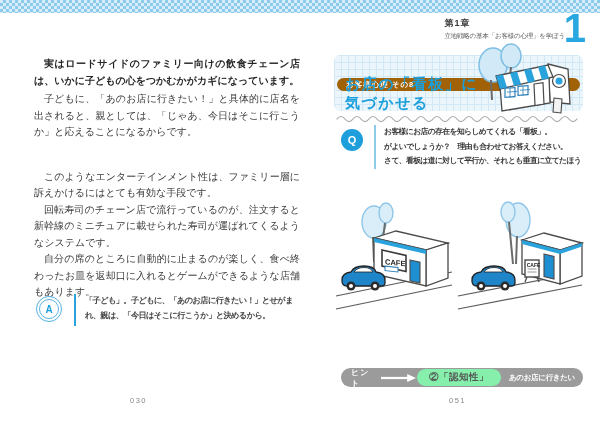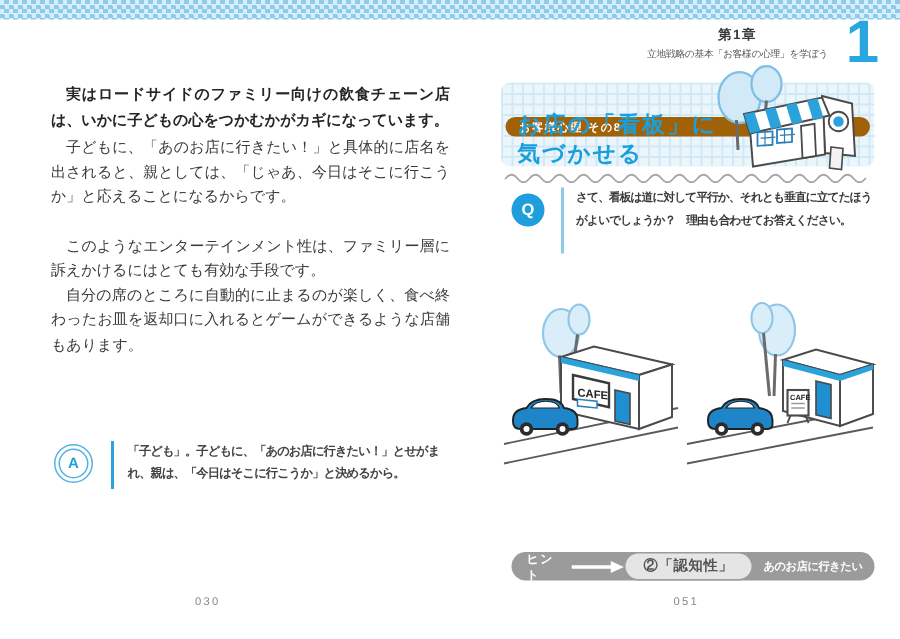--- a/index.html
+++ b/index.html
@@ -5,32 +5,32 @@
   * { margin:0; padding:0; box-sizing:border-box; }
   html,body { width:600px; height:426px; }
   body { position:relative; background:#ffffff; overflow:hidden;
          font-family:"Liberation Sans", sans-serif; color:#333; }
 
   
   .top-band { position:absolute; left:0; top:0; width:600px; height:13px;
     background:repeating-conic-gradient(#8ccbec 0% 25%, #d7edf9 0% 50%) 0 0/6px 6px; }
 
   
-  .chapter-text { position:absolute; top:17px; right:48px; text-align:center; }
+  .chapter-text { position:absolute; top:17px; right:35px; text-align:left; }
   .chapter-title { font-size:9px; font-weight:bold; color:#3a3a3a; letter-spacing:1px; }
   .chapter-sub { font-size:6.5px; color:#555; letter-spacing:-0.2px; margin-top:2px; }
   .chapter-num { position:absolute; top:8px; right:14px; font-size:40px; line-height:40px;
     font-weight:bold; color:#29a7e0; }
 
   
   .left-page { position:absolute; left:34px; top:56px; width:266px; }
   .left-page p { font-size:10px; line-height:16.5px; text-align:justify;
     text-indent:1em; color:#3a3a3a; font-family:"Liberation Serif","DejaVu Serif",serif; }
   .left-page p.lead { font-family:"Liberation Sans",sans-serif; font-weight:bold; color:#262626; margin-bottom:2px; }
-  .left-page p.gap { margin-top:16px; }
+  .left-page p.gap { margin-top:28px; }
 
   .answer-row { position:absolute; left:36px; top:294px; width:266px; display:flex; align-items:flex-start; }
   .a-circle { width:26px; height:26px; border:1px solid #55b2e2; border-radius:50%;
     display:flex; align-items:center; justify-content:center; flex:0 0 26px; margin-top:2px; }
   .a-circle-inner { width:20px; height:20px; border:1px solid #55b2e2; border-radius:50%;
     display:flex; align-items:center; justify-content:center;
     color:#1b9fdc; font-weight:bold; font-size:10px; }
   .a-line { width:2px; height:32px; background:#2aa3dc; margin:0 9px 0 12px; flex:0 0 2px; }
   .answer-text { font-size:8.2px; font-weight:bold; line-height:14.5px; color:#444;
     letter-spacing:-0.6px; width:212px; }
@@ -62,21 +62,21 @@
   .q-line { width:2px; height:44px; background:#8ecbe9; margin:0 8px 0 11px; flex:0 0 2px; }
   .q-text { font-size:7.8px; line-height:14.5px; font-weight:bold; color:#3a3a3a; letter-spacing:-0.6px; }
 
   .scene-left { position:absolute; left:334px; top:198px; }
   .scene-right { position:absolute; left:456px; top:196px; }
 
   
   .hint-bar { position:absolute; left:341px; top:368px; width:242px; height:19px;
     background:#9b9b9b; border-radius:10px; display:flex; align-items:center; }
   .hint-label { color:#fff; font-size:8px; font-weight:bold; padding:0 6px 0 10px; letter-spacing:1px; }
-  .hint-oval { background:#e5e5e5; border:1px solid #9b9b9b; border-radius:10px; height:19px;
+  .hint-oval { background:#86efac; border:1px solid #9b9b9b; border-radius:10px; height:19px;
     display:flex; align-items:center; justify-content:center; padding:0 12px;
     font-size:9.5px; font-weight:bold; color:#555; letter-spacing:0.5px; white-space:nowrap; }
   .hint-suffix { color:#fff; font-size:7.5px; font-weight:bold; padding:0 8px 0 7px;
     letter-spacing:-0.3px; white-space:nowrap; }
 
   svg text { font-family:"Liberation Sans",sans-serif; font-weight:bold; }
 </style>
 </head>
 <body>
 
@@ -85,20 +85,21 @@
 <div class="chapter-text">
   <div class="chapter-title">第1章</div>
   <div class="chapter-sub">立地戦略の基本「お客様の心理」を学ぼう</div>
 </div>
 <div class="chapter-num">1</div>
 
 <div class="left-page">
   <p class="lead">実はロードサイドのファミリー向けの飲食チェーン店は、いかに子どもの心をつかむかがカギになっています。</p>
   <p>子どもに、「あのお店に行きたい！」と具体的に店名を出されると、親としては、「じゃあ、今日はそこに行こうか」と応えることになるからです。</p>
   <p class="gap">このようなエンターテインメント性は、ファミリー層に訴えかけるにはとても有効な手段です。</p>
+  <p>回転寿司のチェーン店で流行っているのが、注文すると新幹線のミニチュアに載せられた寿司が運ばれてくるようなシステムです。</p>
   <p>自分の席のところに自動的に止まるのが楽しく、食べ終わったお皿を返却口に入れるとゲームができるような店舗もあります。</p>
 </div>
 
 <div class="answer-row">
   <div class="a-circle">
     <div class="a-circle-inner">A</div>
   </div>
   <div class="a-line"></div>
   <div class="answer-text">「子ども」。子どもに、「あのお店に行きたい！」とせがまれ、親は、「今日はそこに行こうか」と決めるから。</div>
 </div>
@@ -133,22 +134,23 @@
 </svg>
 
 <svg class="wavy" width="246" height="9" viewBox="0 0 246 9">
   <path d="M1 6 q4 -5 8 0 t8 0 t8 0 t8 0 t8 0 t8 0 t8 0 t8 0 t8 0 t8 0 t8 0 t8 0 t8 0 t8 0 t8 0 t8 0 t8 0 t8 0 t8 0 t8 0 t8 0 t8 0 t8 0 t8 0 t8 0 t8 0 t8 0 t8 0 t8 0 t8 0" fill="none" stroke="#a8a8a8" stroke-width="1.2" stroke-linecap="round"></path>
 </svg>
 
 <div class="question-row">
   <div class="q-circle">Q</div>
   <div class="q-line"></div>
   <div class="q-text">
+    <div>お客様にお店の存在を知らしめてくれる「看板」。</div>
+    <div>がよいでしょうか？　理由も合わせてお答えください。</div>
     <div>さて、看板は道に対して平行か、それとも垂直に立てたほう</div>
-    <div>がよいでしょうか？　理由も合わせてお答えください。</div>
   </div>
 </div>
 
 <svg class="scene-left" width="120" height="112" viewBox="0 0 120 112">
   <line x1="2" y1="98" x2="118" y2="74" stroke="#5a5a5a" stroke-width="1.2"></line>
   <line x1="2" y1="111" x2="118" y2="87" stroke="#5a5a5a" stroke-width="1.2"></line>
   <ellipse cx="40" cy="24" rx="12" ry="16" fill="#d9eef9" stroke="#8fc6e8" stroke-width="1.4"></ellipse>
   <ellipse cx="52" cy="15" rx="7" ry="10" fill="#d9eef9" stroke="#8fc6e8" stroke-width="1.4"></ellipse>
   <path d="M39 39 L40 64 M51 25 L46 64" stroke="#6b6b6b" stroke-width="2" fill="none"></path>
   <polygon points="40,40 62,33 114,45 92,52" fill="#fff" stroke="#4a4a4a" stroke-width="1.3"></polygon>

